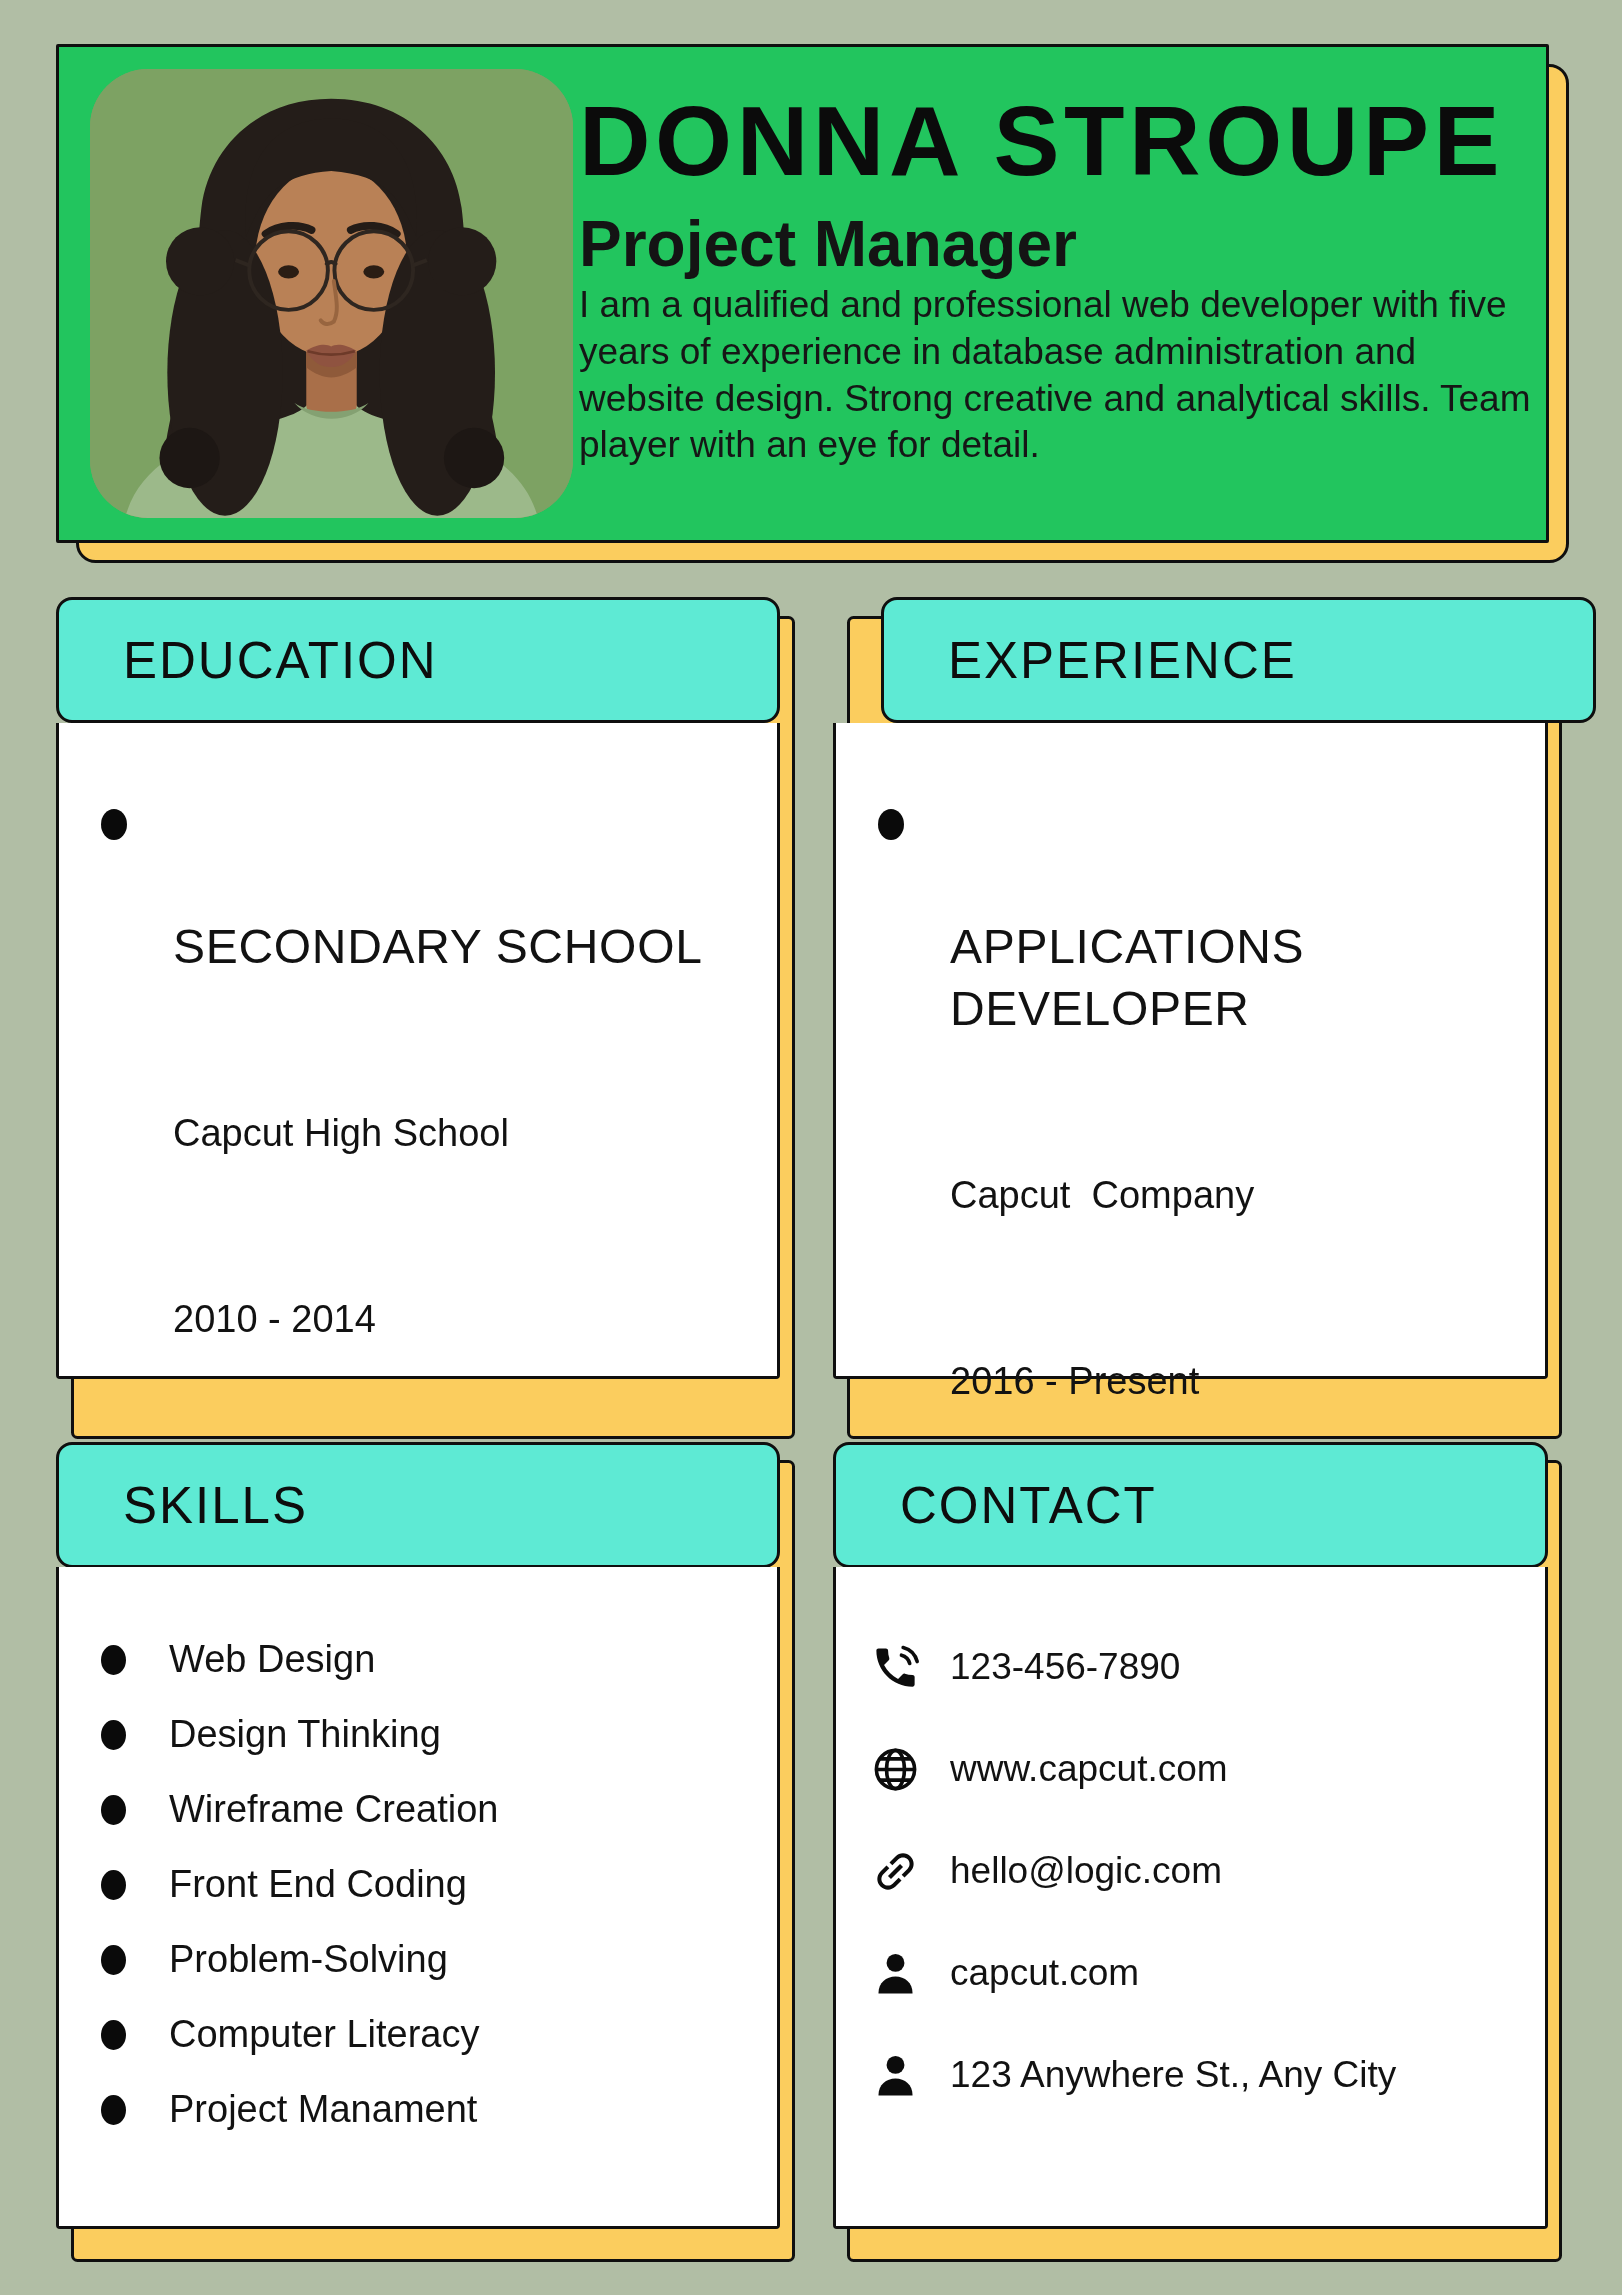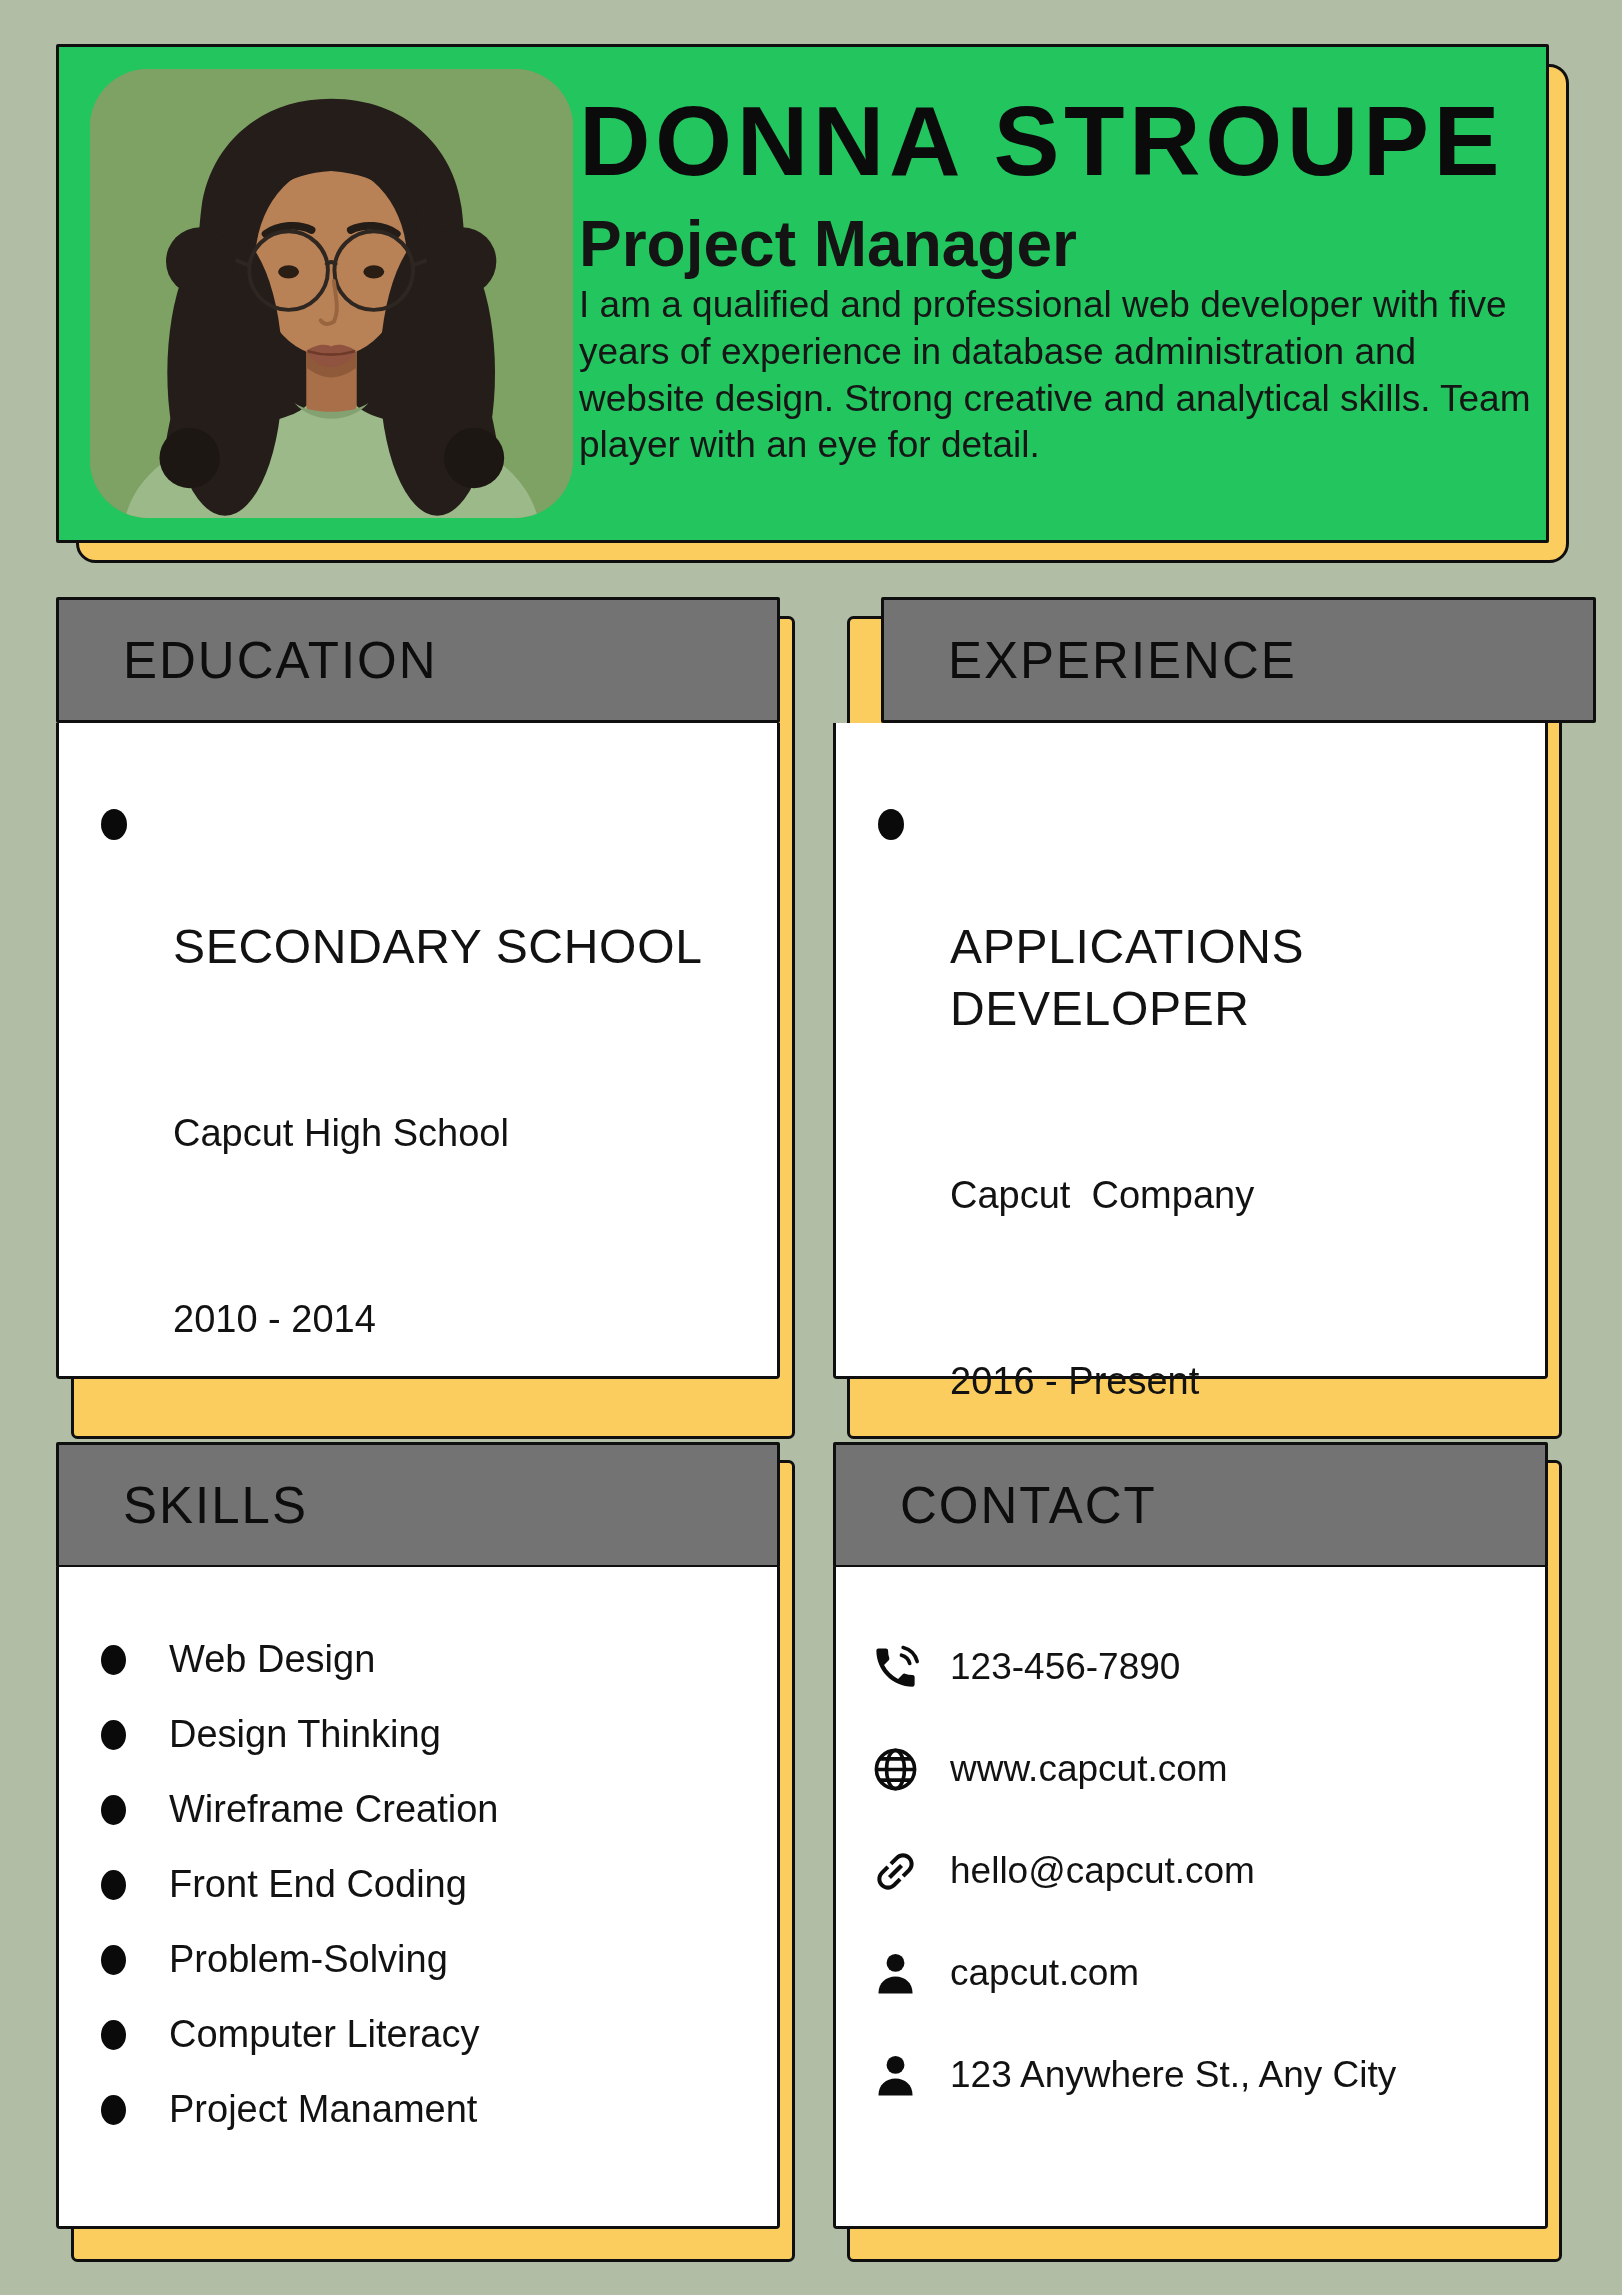--- a/index.html
+++ b/index.html
@@ -29,21 +29,21 @@
   }
   .person-title{
     margin:16px 0 0 0;font-size:64px;line-height:1.1;font-weight:700;color:#141414;
   }
   .person-summary{
     margin:3px 0 0 0;font-size:37px;line-height:1.26;color:#161616;width:955px;
   }
   
   .sec-shadow{position:absolute;background:#fbcd5e;border:3.9px solid #0f0f0f;border-radius:6.5px;}
   .sec-header{
-    position:absolute;background:#737373;border:3.9px solid #0f0f0f;border-radius:2px;
+    position:absolute;background:#5eead4;border:3.9px solid #0f0f0f;border-radius:16px;
     display:flex;align-items:center;padding-left:64px;
     font-size:51px;font-weight:500;letter-spacing:2px;color:#0d0d0d;
   }
   .sec-body{
     position:absolute;background:#ffffff;border:3.9px solid #0f0f0f;border-top:none;
     border-radius:0 0 3.9px 3.9px;
   }
   
   #edu-shadow{left:71px;top:616px;width:724px;height:823px;}
   #edu-header{left:56px;top:597px;width:724px;height:126px;}
@@ -257,21 +257,21 @@
     </div>
 
     <div class="contact-row">
       <span class="cicon">
         <svg viewBox="0 0 24 24">
           <g transform="rotate(-45 12 12)" fill="#0c0c0c">
             <path d="M3.9 12c0-1.71 1.39-3.1 3.1-3.1h4V7H7c-2.76 0-5 2.24-5 5s2.24 5 5 5h4v-1.9H7c-1.71 0-3.1-1.39-3.1-3.1zM8 13h8v-2H8v2zm9-6h-4v1.9h4c1.71 0 3.1 1.39 3.1 3.1s-1.39 3.1-3.1 3.1h-4V17h4c2.76 0 5-2.24 5-5s-2.24-5-5-5z"></path>
           </g>
         </svg>
       </span>
-      <span class="contact-text">hello@capcut.com</span>
+      <span class="contact-text">hello@logic.com</span>
     </div>
 
     <div class="contact-row">
       <span class="cicon">
         <svg viewBox="0 0 24 24" fill="#0c0c0c">
           <circle cx="12" cy="7" r="4.2"></circle>
           <path d="M4 21c0-4.5 3.6-7.6 8-7.6s8 3.1 8 7.6v.4H4z"></path>
         </svg>
       </span>
       <span class="contact-text">capcut.com</span>

